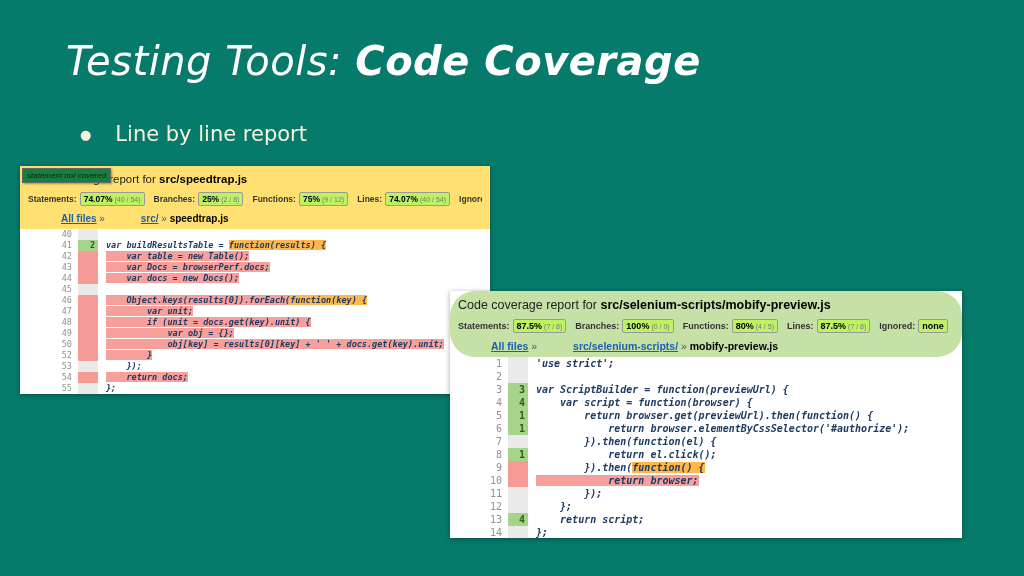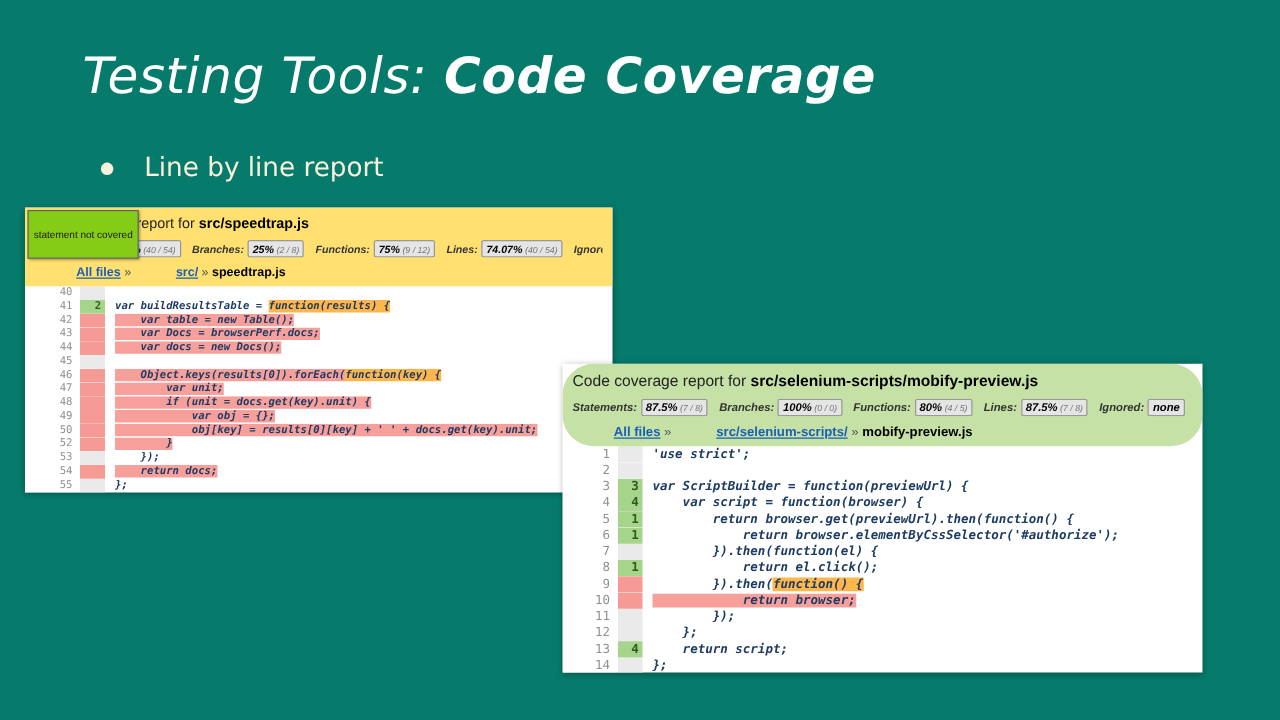--- a/index.html
+++ b/index.html
@@ -40,52 +40,53 @@
 
   .rep-header { padding:7px 8px 5px 8px; position:relative; }
   #report1 .rep-header { background: var(--report1-header, #ffe070); }
   #report2 .rep-header { background: var(--report2-header, #c5e1a5); border-radius: 25px; }
 
   .rep-title { font-size:11.5px; color:#222; margin-bottom:7px; }
   #report2 .rep-title { font-size:12.5px; }
   .rep-title b { color:#000; }
 
   .stats-row { display:flex; align-items:center; gap:9px; margin-bottom:7px; white-space:nowrap; overflow:hidden; }
-  .stat { display:flex; align-items:center;font-style:italic; }
+  .stat { display:flex; align-items:center; }
   .stat-label { font-weight:bold; color:#333; font-size:8.5px; margin-right:3px; }
   #report2 .stat-label { font-size:9px; }
   .stat-box {
-    background:#e5e5e5; border:1px solid #999; border-radius:2px;
+    background:#bef264; border:1px solid #999; border-radius:2px;
     padding:1px 3px; display:inline-flex; align-items:baseline;
   }
   .stat-pct { font-weight:bold; font-size:8.5px; color:#000; }
   #report2 .stat-pct { font-size:9px; }
   .stat-frac { color:#777; font-size:7px; margin-left:2px; }
 
   .breadcrumb { font-size:10px; color:#333; }
   #report2 .breadcrumb { font-size:10.5px; }
   .breadcrumb a { color: var(--link, #1a5fb4); font-weight:bold; text-decoration:underline; cursor:pointer;margin-left:33px; }
   .breadcrumb .current { font-weight:bold; color:#000; }
   .breadcrumb .sep { color:#555; }
 
   .tooltip {
     position:absolute; top:2px; left:2px; z-index:5;
-    background:#84cc16; border:1px solid #666; color:#1a1a1a;
-    font-size:8px; padding:14px 4px; box-shadow:1px 1px 2px rgba(0,0,0,0.35);
+    background:#15803d; border:1px solid #666; color:#1a1a1a;
+    font-size:8px; padding:2px 4px; box-shadow:1px 1px 2px rgba(0,0,0,0.35);
     white-space:nowrap;
+    font-style:italic;
   }
   #report1 { padding-top:0; }
 
   
   table.coverage { border-collapse:collapse; width:100%; table-layout:fixed;
     font-family:"DejaVu Sans Mono","Liberation Mono",monospace; }
   table.coverage td { padding:0; vertical-align:middle; overflow:hidden; }
   #report1 table.coverage td { height:11px; line-height:11px; font-size:8.5px; }
   #report2 table.coverage td { height:13px; line-height:13px; font-size:10px; }
-  td.ln { width:44px; text-align:right; padding-right:6px !important; color:#919191; background:#fff; }
+  td.ln { width:58px; text-align:right; padding-right:6px !important; color:#919191; background:#fff; }
   td.gut { width:20px; text-align:right; padding-right:3px !important; background:#eaeaea; color:#777; }
   td.gut.ok { background: var(--count-ok, #a5d48a); color:#2e5b1f; font-weight:bold; }
   td.gut.no { background: var(--count-no, #f59a94); }
   td.code { padding-left:8px !important; white-space:pre; font-weight:bold; color: var(--code-text, #1d3b63); font-style: italic; }
   span.stmt-no { background: var(--stmt-no, #f7a09b); margin-top: 28px; }
   span.fn-no  { background: var(--fn-no, #ffb64d); }
 </style>
 </head>
 <body>
 

